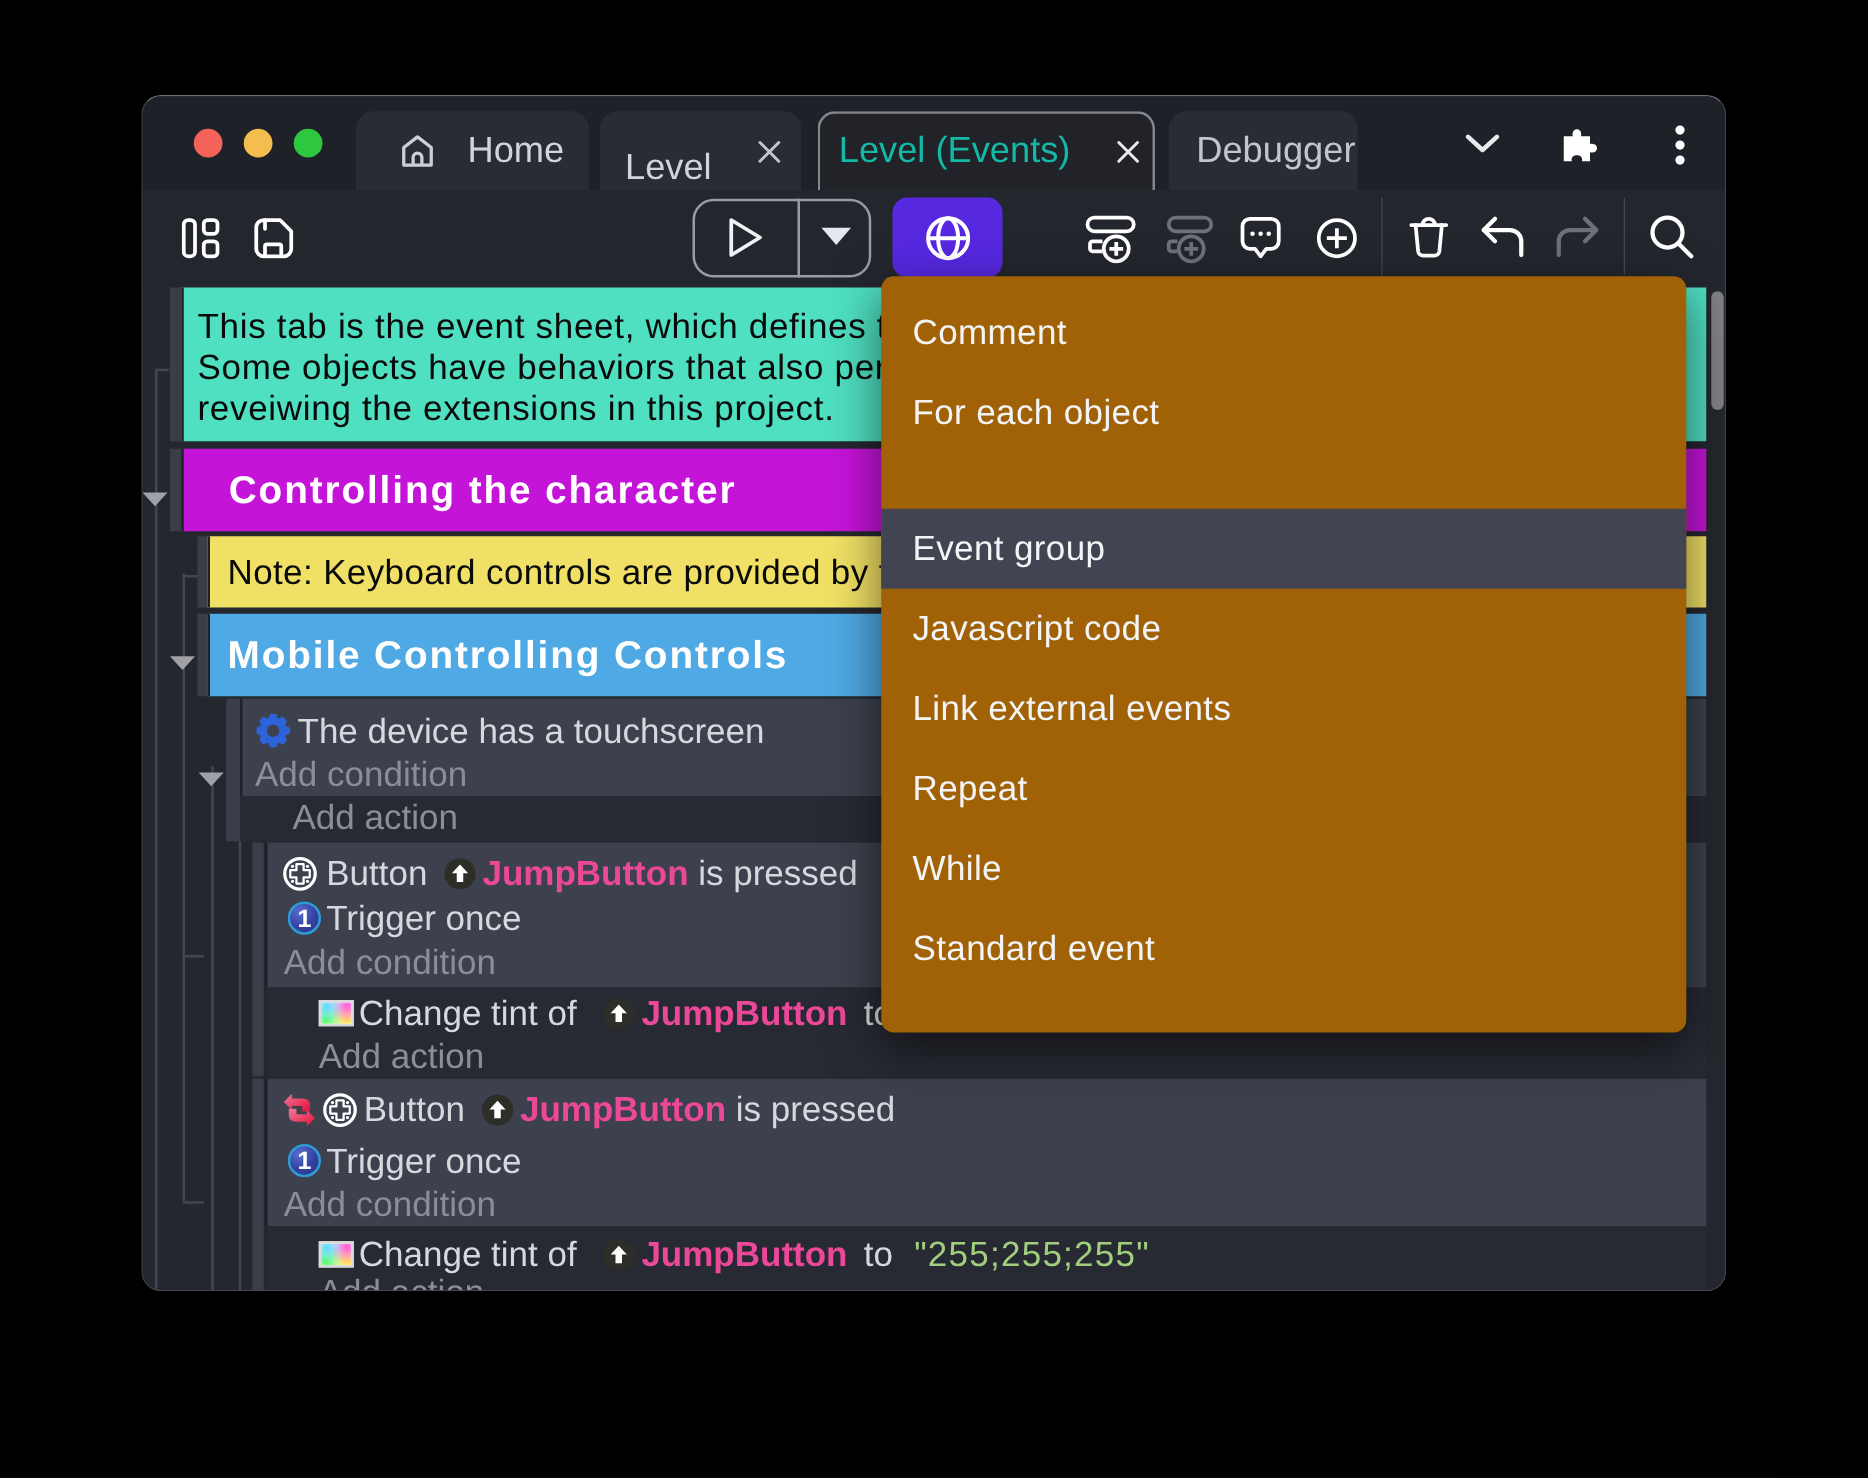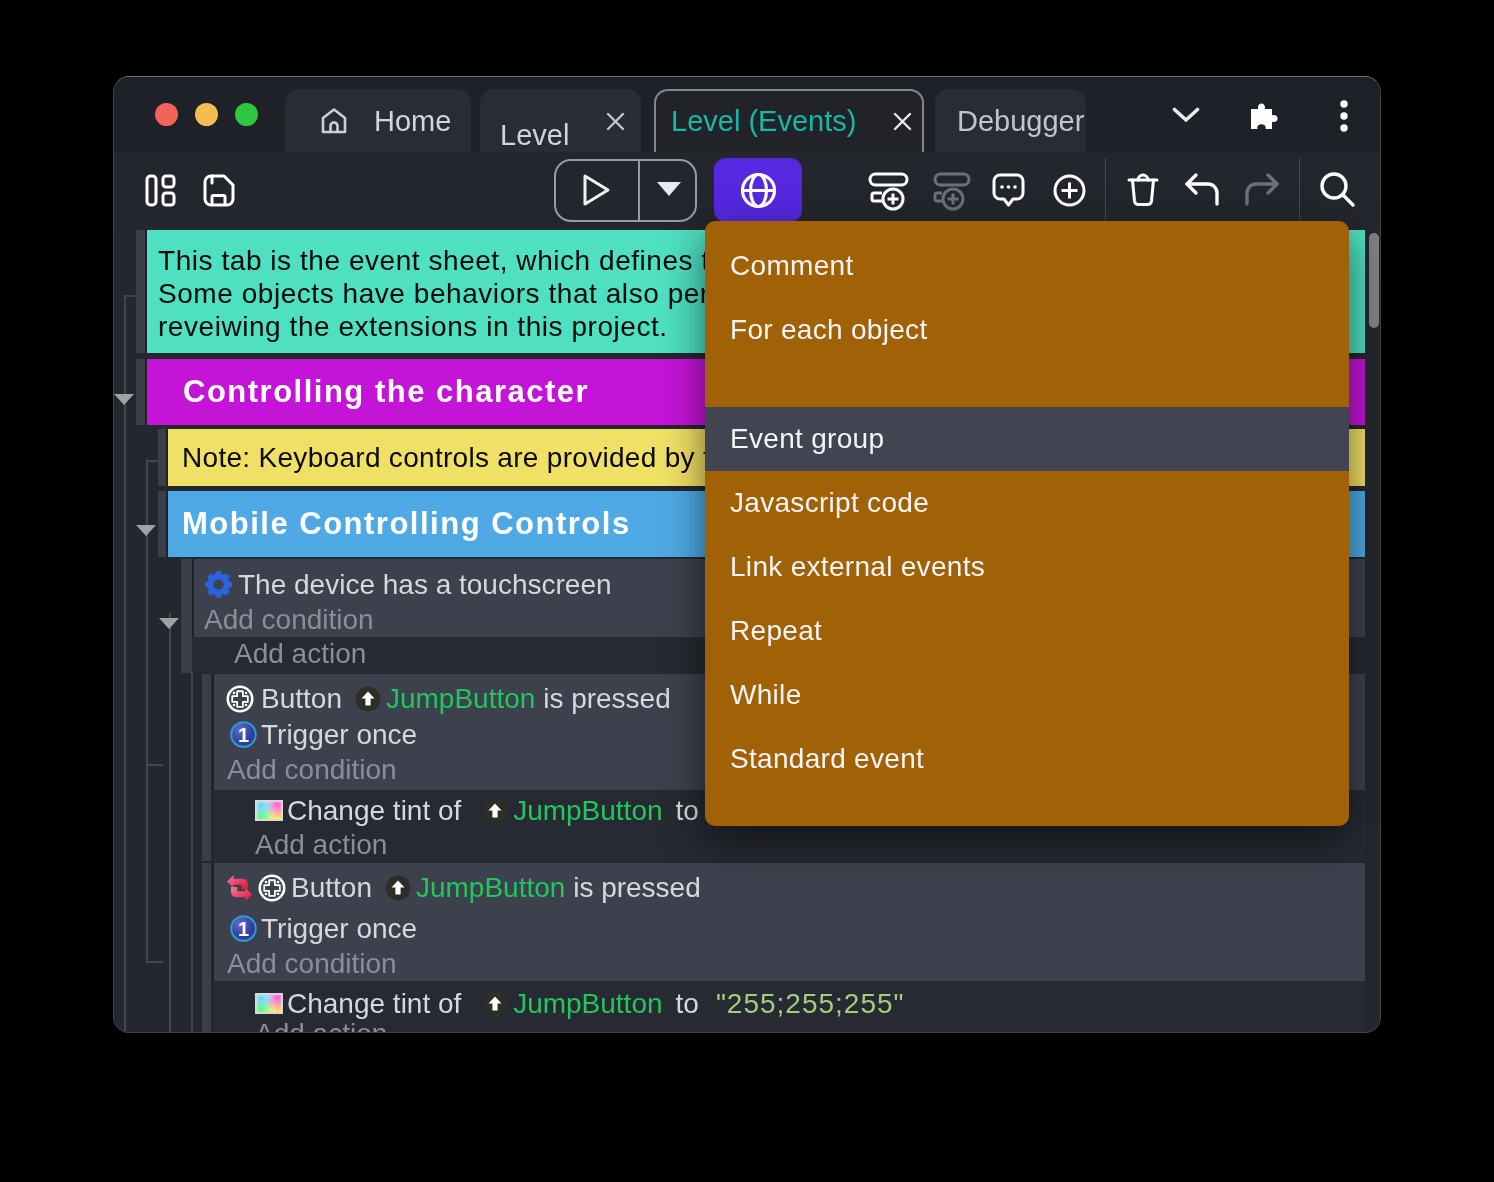--- a/index.html
+++ b/index.html
@@ -20,21 +20,21 @@
   #sheet{position:absolute;left:0;top:150px;width:100%;height:807px;background:#25272e;}
   .vline{position:absolute;width:2px;background:#434650;}
   .hline{position:absolute;height:2px;background:#434650;}
   .tri{position:absolute;width:0;height:0;border-left:10px solid transparent;border-right:10px solid transparent;border-top:11px solid #9fa1a6;}
   .bar{position:absolute;background:#3a3e48;}
   .blk{position:absolute;}
   .ev{background:#3c414d;}
   .act{background:#272a32;}
   .gray{color:#8a8e98;}
   .etext{color:#d6d8dd;}
-  .jb{color:#22c55e;font-weight:normal;}
+  .jb{color:#ec4899;font-weight:bold;}
   .grn{color:#a3ce7e;letter-spacing:1px;}
   .rb{width:28px;height:21px;border:2px solid #d8d8d8;background-color:#fff;
     background-image:
       radial-gradient(circle at 18% 18%, rgba(84,214,255,.95) 0%, rgba(84,214,255,0) 55%),
       radial-gradient(circle at 85% 15%, rgba(255,80,216,.95) 0%, rgba(255,80,216,0) 55%),
       radial-gradient(circle at 15% 85%, rgba(70,255,90,.95) 0%, rgba(70,255,90,0) 55%),
       radial-gradient(circle at 85% 85%, rgba(255,226,70,.95) 0%, rgba(255,226,70,0) 60%);}
   
   #menu{position:absolute;left:592px;top:145px;width:644px;height:605px;background:#a16207;
     border-radius:10px;box-shadow:0 14px 40px rgba(0,0,0,.55);padding-top:13px;}

